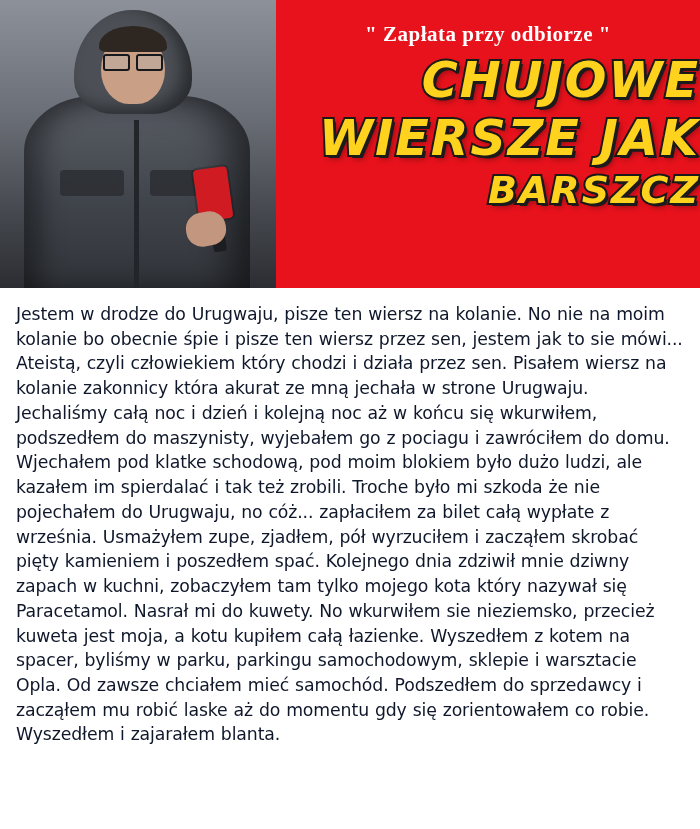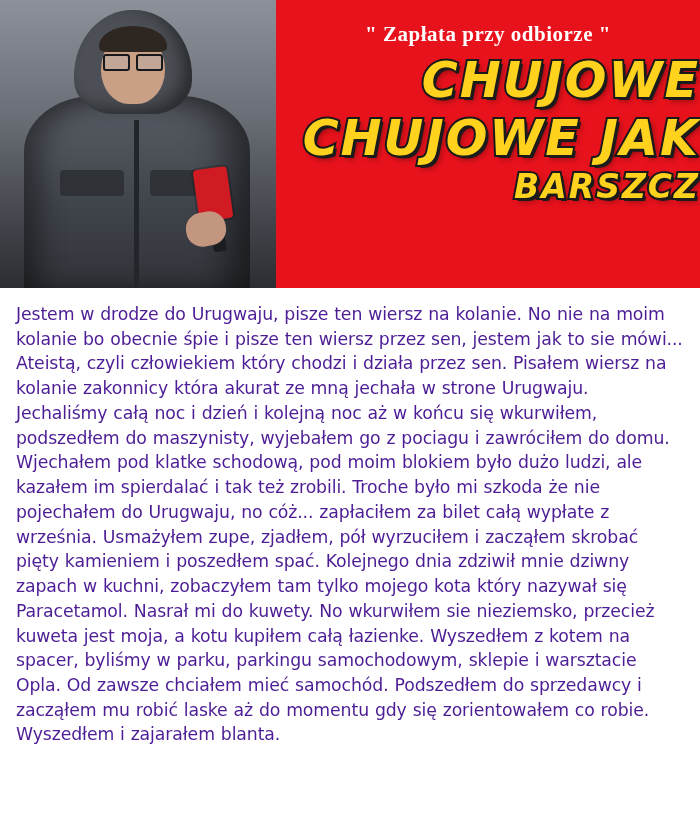--- a/index.html
+++ b/index.html
@@ -190,32 +190,32 @@
     font-weight: bold;
     font-style: italic;
     color: #ffd21e;
     -webkit-text-stroke: 4px #1b1b1b;
     paint-order: stroke fill;
     letter-spacing: 2px;
     line-height: 1.18;
   }
   .title .l1 { font-size: 49px; display: block; }
   .title .l2 { font-size: 49px; display: block; }
-  .title .l3 { font-size: 33px; display: block; }
+  .title .l3 { font-size: 38px; display: block; }
   .title span {
     text-shadow:
       3px 3px 0 #1b1b1b,
       -1px -1px 0 #1b1b1b,
       4px 4px 6px rgba(0,0,0,.35);
   }
   
   .body-text {
     flex: 1 1 auto;
     padding: 14px 16px 10px 16px;
-    color: #4c1d95;
+    color: #0f172a;
     font-family: "DejaVu Sans", sans-serif;
     font-size: 17.3px;
     line-height: 1.43;
     letter-spacing: -0.1px;
     text-align: left;
     word-spacing: 0.5px;
   }
   .body-text p { margin: 0; }
 </style>
 </head>
@@ -238,21 +238,21 @@
         <div class="glasses"></div>
         <div class="mic"></div>
         <div class="hand"></div>
       </div>
     </div>
 
     <div class="banner-right">
       <div class="kicker">" Zapłata przy odbiorze "</div>
       <div class="title">
         <span class="l1">CHUJOWE</span>
-        <span class="l2">CHUJOWE JAK</span>
+        <span class="l2">WIERSZE JAK</span>
         <span class="l3">BARSZCZ</span>
       </div>
     </div>
 
   </div>
 
   <div class="body-text">
     <p>Jestem w drodze do Urugwaju, pisze ten wiersz na kolanie. No nie na moim kolanie bo obecnie śpie i pisze ten wiersz przez sen, jestem jak to sie mówi... Ateistą, czyli człowiekiem który chodzi i działa przez sen. Pisałem wiersz na kolanie zakonnicy która akurat ze mną jechała w strone Urugwaju. Jechaliśmy całą noc i dzień i kolejną noc aż w końcu się wkurwiłem, podszedłem do maszynisty, wyjebałem go z pociagu i zawróciłem do domu. Wjechałem pod klatke schodową, pod moim blokiem było dużo ludzi, ale kazałem im spierdalać i tak też zrobili. Troche było mi szkoda że nie pojechałem do Urugwaju, no cóż... zapłaciłem za bilet całą wypłate z września. Usmażyłem zupe, zjadłem, pół wyrzuciłem i zacząłem skrobać pięty kamieniem i poszedłem spać. Kolejnego dnia zdziwił mnie dziwny zapach w kuchni, zobaczyłem tam tylko mojego kota który nazywał się Paracetamol. Nasrał mi do kuwety. No wkurwiłem sie nieziemsko, przecież kuweta jest moja, a kotu kupiłem całą łazienke. Wyszedłem z kotem na spacer, byliśmy w parku, parkingu samochodowym, sklepie i warsztacie Opla. Od zawsze chciałem mieć samochód. Podszedłem do sprzedawcy i zacząłem mu robić laske aż do momentu gdy się zorientowałem co robie. Wyszedłem i zajarałem blanta.</p>
   </div>
 

